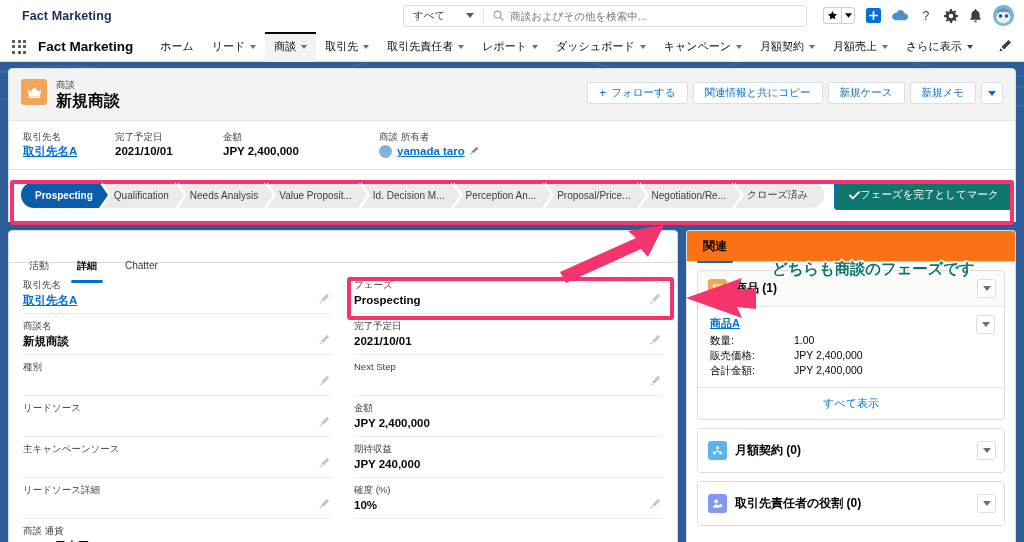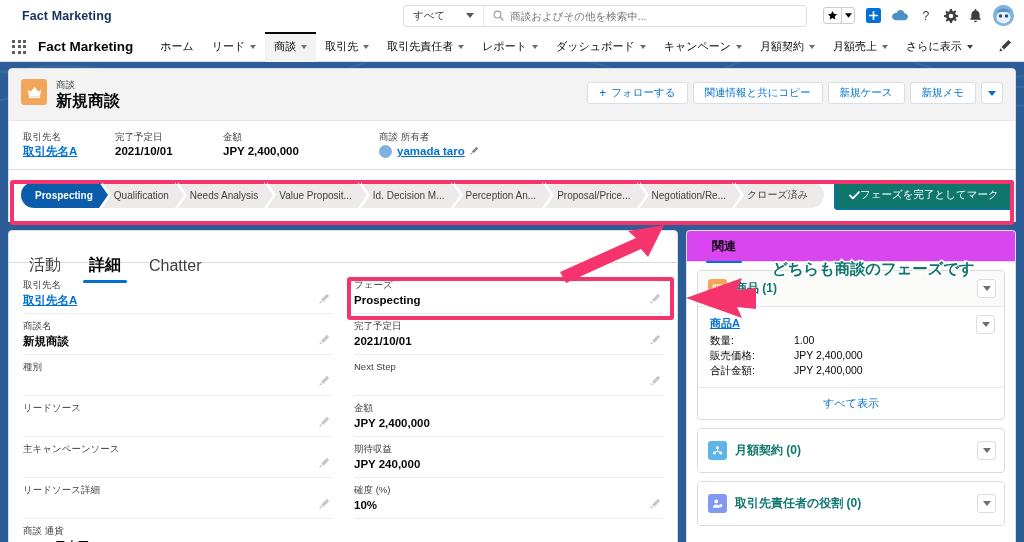--- a/index.html
+++ b/index.html
@@ -104,51 +104,51 @@
   .stage.current:after { border-left-color:#0b5cab; }
   .btn-mark { background:#0f766e; border:1px solid #0070d2; color:#fff; height:26px;
      border-radius:3px; padding:14px 14px; font-size:10.5px; display:flex; align-items:center;
      gap:0; cursor:pointer; font-family:inherit; margin-left:10px; white-space:nowrap; }
 
   
   .lower { display:flex; gap:8px; margin-top:8px; }
   .main-card { flex:1 1 auto; width:668px; background:#fff; border:1px solid #d8dde6;
      border-radius:4px; overflow:hidden; }
   .tabs { display:flex; align-items:center; gap:0; padding:0 6px; border-bottom:1px solid #dddbda; height:32px; }
-  .tab { padding:16px 14px; height:32px; display:flex; align-items:center; font-size:16px; color:#3e3e3c;
+  .tab { padding:16px 14px; height:32px; display:flex; align-items:center; font-size:10px; color:#3e3e3c;
      cursor:pointer; position:relative;margin-top:38px; }
   .tab.active { color:#080707; font-weight:bold; }
   .tab.active:after { content:""; position:absolute; left:8px; right:8px; bottom:-1px; height:2.5px;
      background:#0070d2; border-radius:2px; }
 
   .detail-cols { display:flex; padding:10px 14px 0 14px; gap:22px; }
   .dcol { flex:1 1 0; min-width:0; }
   .fld { border-bottom:1px solid #ececec; padding:5px 0 4px 0; position:relative; }
   .fld-label { font-size:9.5px; color:#3e3e3c; line-height:14px; }
   .fld-value { font-size:11.5px; color:#080707; line-height:17px; font-weight:600; min-height:17px; }
   .fld-value a { color:#0070d2; text-decoration:underline; }
   .pencil { position:absolute; right:2px; bottom:5px; opacity:.55; }
 
   
   .side-col { width:330px; flex:0 0 330px; }
-  .side-tabs { background:#d946ef; border:1px solid #d8dde6; border-radius:4px 4px 0 0;
-     height:32px; display:flex; align-items:center; padding:0 21px; border-bottom:1px solid #dddbda; }
+  .side-tabs { background:#f97316; border:1px solid #d8dde6; border-radius:4px 4px 0 0;
+     height:32px; display:flex; align-items:center; padding:0 12px; border-bottom:1px solid #dddbda; }
   .side-tab { font-size:12px; font-weight:bold; color:#080707; position:relative; height:32px;
      display:flex; align-items:center; padding:0 4px; cursor:pointer; }
   .side-tab:after { content:""; position:absolute; left:-2px; right:-2px; bottom:-1px; height:2.5px;
      background:#0070d2; border-radius:2px; }
   .side-body { background:#fff; border:1px solid #d8dde6; border-top:0; border-radius:0 0 4px 4px;
      padding:8px 10px 10px 10px; }
 
   .rl-card { border:1px solid #dddbda; border-radius:4px; margin-bottom:8px; background:#fff; overflow:hidden; }
   .rl-head { display:flex; align-items:center; gap:8px; padding:8px 8px 8px 10px; background:#fff; }
   .rl-head.grey { background:#fafaf9; }
   .rl-ico { width:19px;height:19px;border-radius:3px; display:flex;align-items:center;
      justify-content:center; flex:0 0 auto; }
-  .rl-title { font-size:12px; font-weight:bold; color:#0f766e; white-space:nowrap; overflow:hidden; }
+  .rl-title { font-size:12px; font-weight:bold; color:#000000; white-space:nowrap; overflow:hidden; }
   .rl-caret-btn { margin-left:auto; width:19px;height:19px;border:1px solid #d8dde6;border-radius:3px;
      display:flex;align-items:center;justify-content:center;background:#fff;cursor:pointer;flex:0 0 auto; }
   .rl-caret { width:0;height:0;border-left:4px solid transparent;border-right:4px solid transparent;
      border-top:5px solid #706e6b; }
   .rl-body { border-top:1px solid #e7e7e7; padding:9px 10px 9px 12px; position:relative; }
   .rl-item-title { font-size:11px; color:#0070d2; text-decoration:underline; font-weight:600; margin-bottom:2px; }
   .rl-row { display:flex; font-size:10.5px; color:#080707; line-height:15px; }
   .rl-row .k { width:84px; flex:0 0 84px; }
   .rl-row .v { font-weight:400; }
   .rl-footer { border-top:1px solid #e7e7e7; text-align:center; padding:8px 0; font-size:11px;

